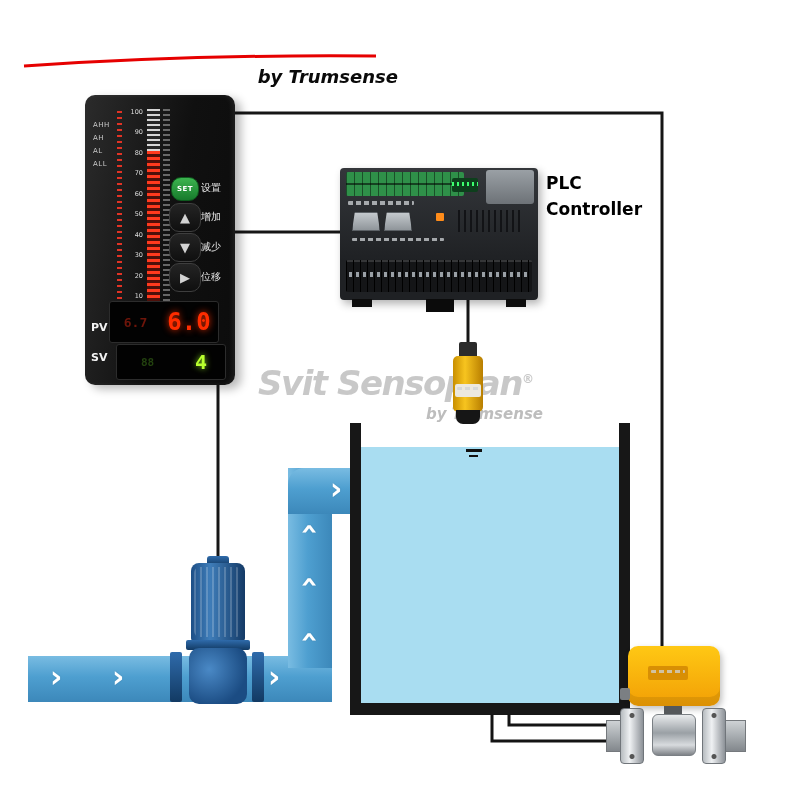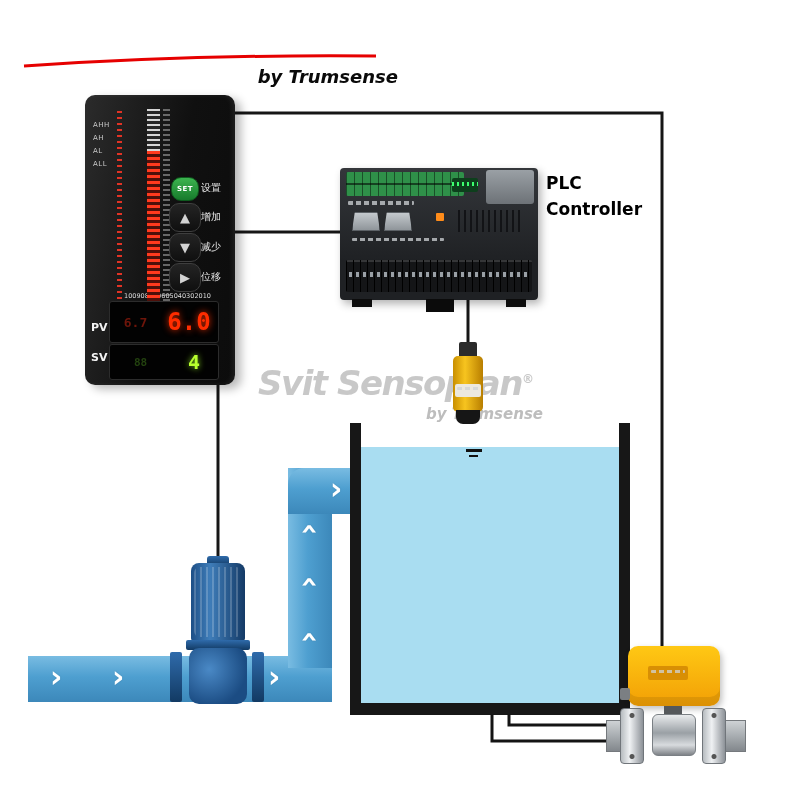--- a/index.html
+++ b/index.html
@@ -12,21 +12,21 @@
   .logo-by{font-weight:800;font-style:italic;font-size:18px;color:#0a0a0a;white-space:nowrap;}
   .wm-main{font-style:italic;font-weight:900;letter-spacing:-1.5px;color:#c3c3c3;font-size:34px;line-height:1;white-space:nowrap;opacity:.9;}
   .wm-reg{font-size:12px;vertical-align:super;letter-spacing:0;}
   .wm-by{font-weight:800;font-style:italic;font-size:15px;color:#bdbdbd;white-space:nowrap;}
 
   
   #ctl{background:linear-gradient(100deg,#2b2b2b,#101010 55%,#0c0c0c);border-radius:10px;
        box-shadow:6px 4px 10px rgba(0,0,0,.28), inset -3px 0 5px rgba(255,255,255,.07);}
   .alarm{height:13px;font-size:7px;color:#c9c9c9;letter-spacing:.5px;}
   .dash-red{background:repeating-linear-gradient(180deg,#e23325 0 2px,transparent 2px 6px);}
-  .scale-col{display:flex;flex-direction:row;justify-content:space-between;align-items:flex-end;font-size:6.5px;color:#dedede;}
+  .scale-col{display:flex;flex-direction:column;justify-content:space-between;align-items:flex-end;font-size:6.5px;color:#dedede;}
   .bar-unlit{background:repeating-linear-gradient(180deg,#d6d6d6 0 2px,rgba(255,255,255,.06) 2px 5px);}
   .bar-lit{background:repeating-linear-gradient(180deg,#ff3a1e 0 3px,#4f100a 3px 6px);}
   .dash-gray{background:repeating-linear-gradient(180deg,#bdbdbd 0 2px,transparent 2px 5px);opacity:.5;}
   .btn{display:flex;align-items:center;justify-content:center;background:linear-gradient(180deg,#242424,#0f0f0f);
        border:1px solid #3e3e3e;border-radius:10px;color:#d3d3d3;cursor:pointer;}
   .btn-set{background:linear-gradient(180deg,#3cb44f,#177a2c);border:1px solid #0e5a1e;color:#fff;
            font-size:7px;font-weight:bold;letter-spacing:.5px;}
   .cap{font-size:10px;color:#e8e8e8;line-height:1;text-align:right;}
   .disp{background:#020202;border:1px solid #2c2c2c;border-radius:3px;display:flex;align-items:center;padding:2px;gap:3px;}
   .seg{font-family:"DejaVu Sans Mono",monospace;font-weight:700;text-align:center;}
@@ -194,21 +194,21 @@
     </div>
     <div class="abs cap" style="left:116px;top:177px;">位移</div>
 
     <div class="abs disp-lbl" style="left:6px;top:214px;margin-top:12px;">PV</div>
     <div class="abs disp" style="left:24px;top:206px;width:104px;height:36px;">
       <div class="seg" style="flex:1;color:#6e150a;font-size:13px;">6.7</div>
       <div class="seg" style="width:54px;color:#ff2d00;font-size:24px;text-shadow:0 0 7px rgba(255,48,0,.9);">6.0</div>
     </div>
 
     <div class="abs disp-lbl" style="left:6px;top:256px;">SV</div>
-    <div class="abs disp" style="left:24px;top:249px;width:104px;height:30px;">
+    <div class="abs disp" style="left:31px;top:249px;width:104px;height:30px;">
       <div class="seg" style="flex:1;color:#23420f;font-size:11px;">88</div>
       <div class="seg" style="width:44px;color:#b8ff2e;font-size:20px;text-shadow:0 0 6px rgba(160,255,40,.8);">4</div>
     </div>
   </div>
 
   <div class="abs" style="left:600px;top:640px;width:150px;height:130px;">
     <div class="abs act" style="left:28px;top:6px;width:92px;height:60px;">
       <div class="abs" style="left:20px;top:20px;width:40px;height:14px;background:#d88f04;border-radius:2px;">
         <div class="txt-dash" style="margin:4px 3px;height:3px;"></div>
       </div>

